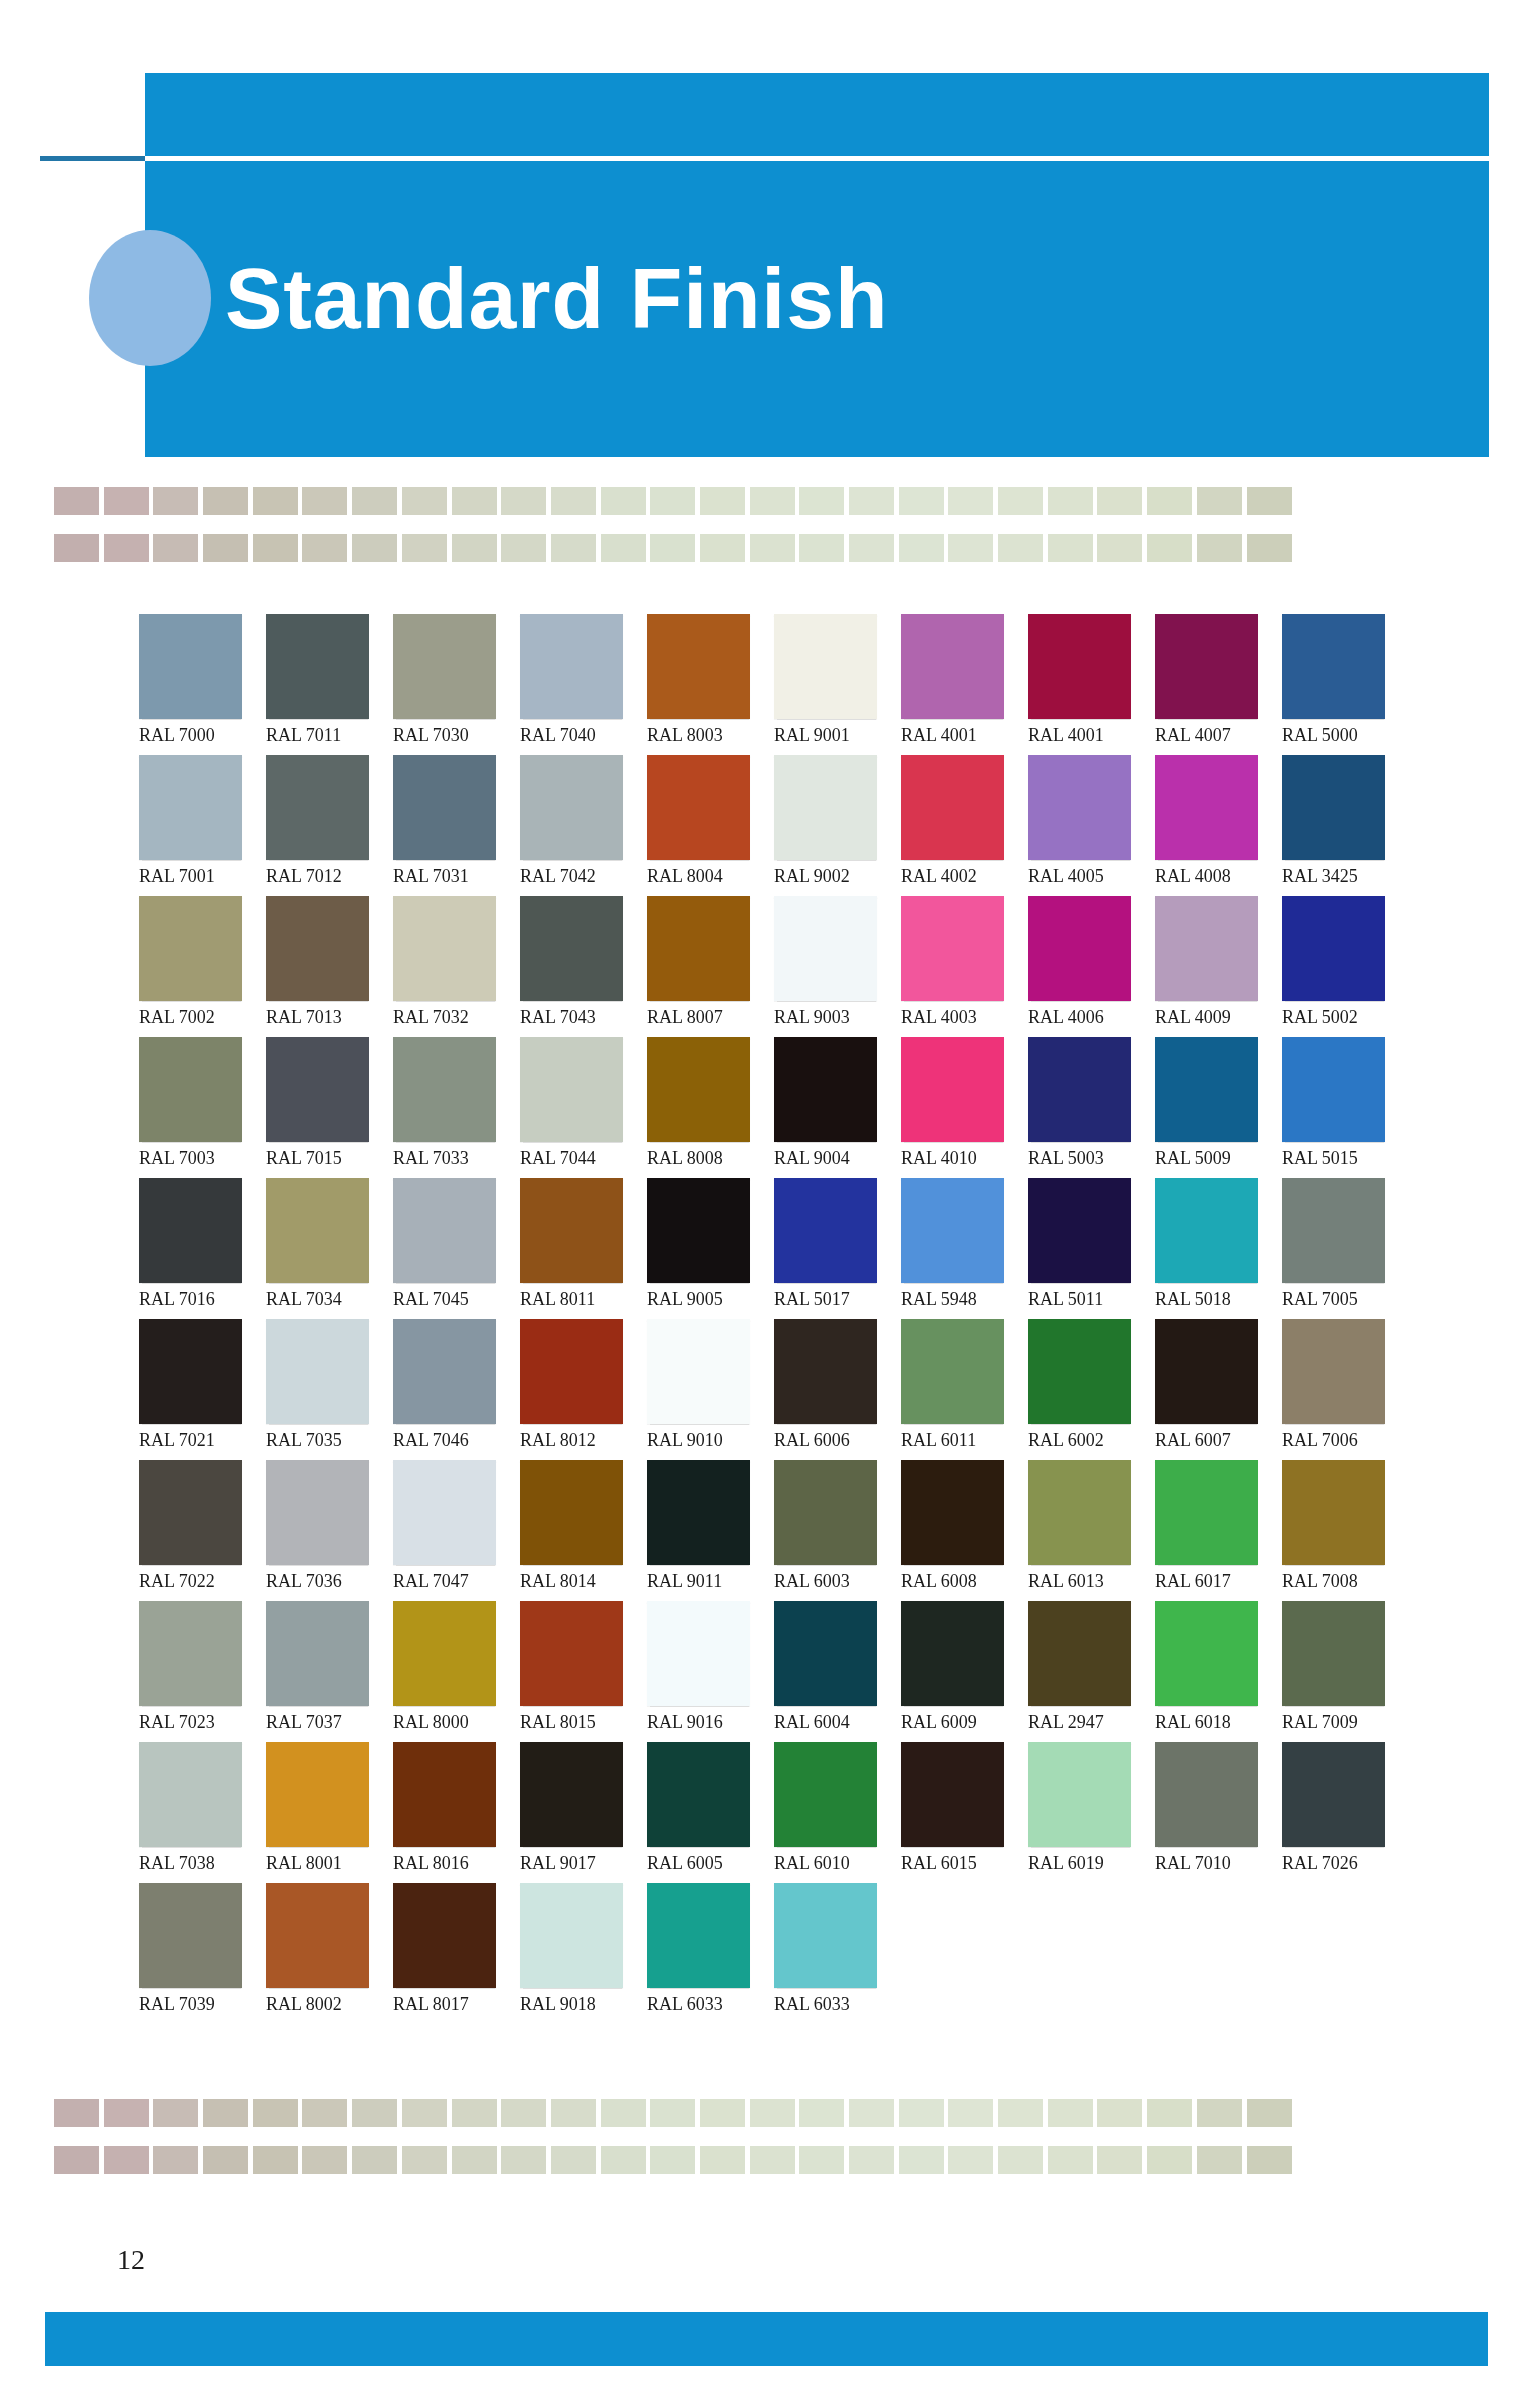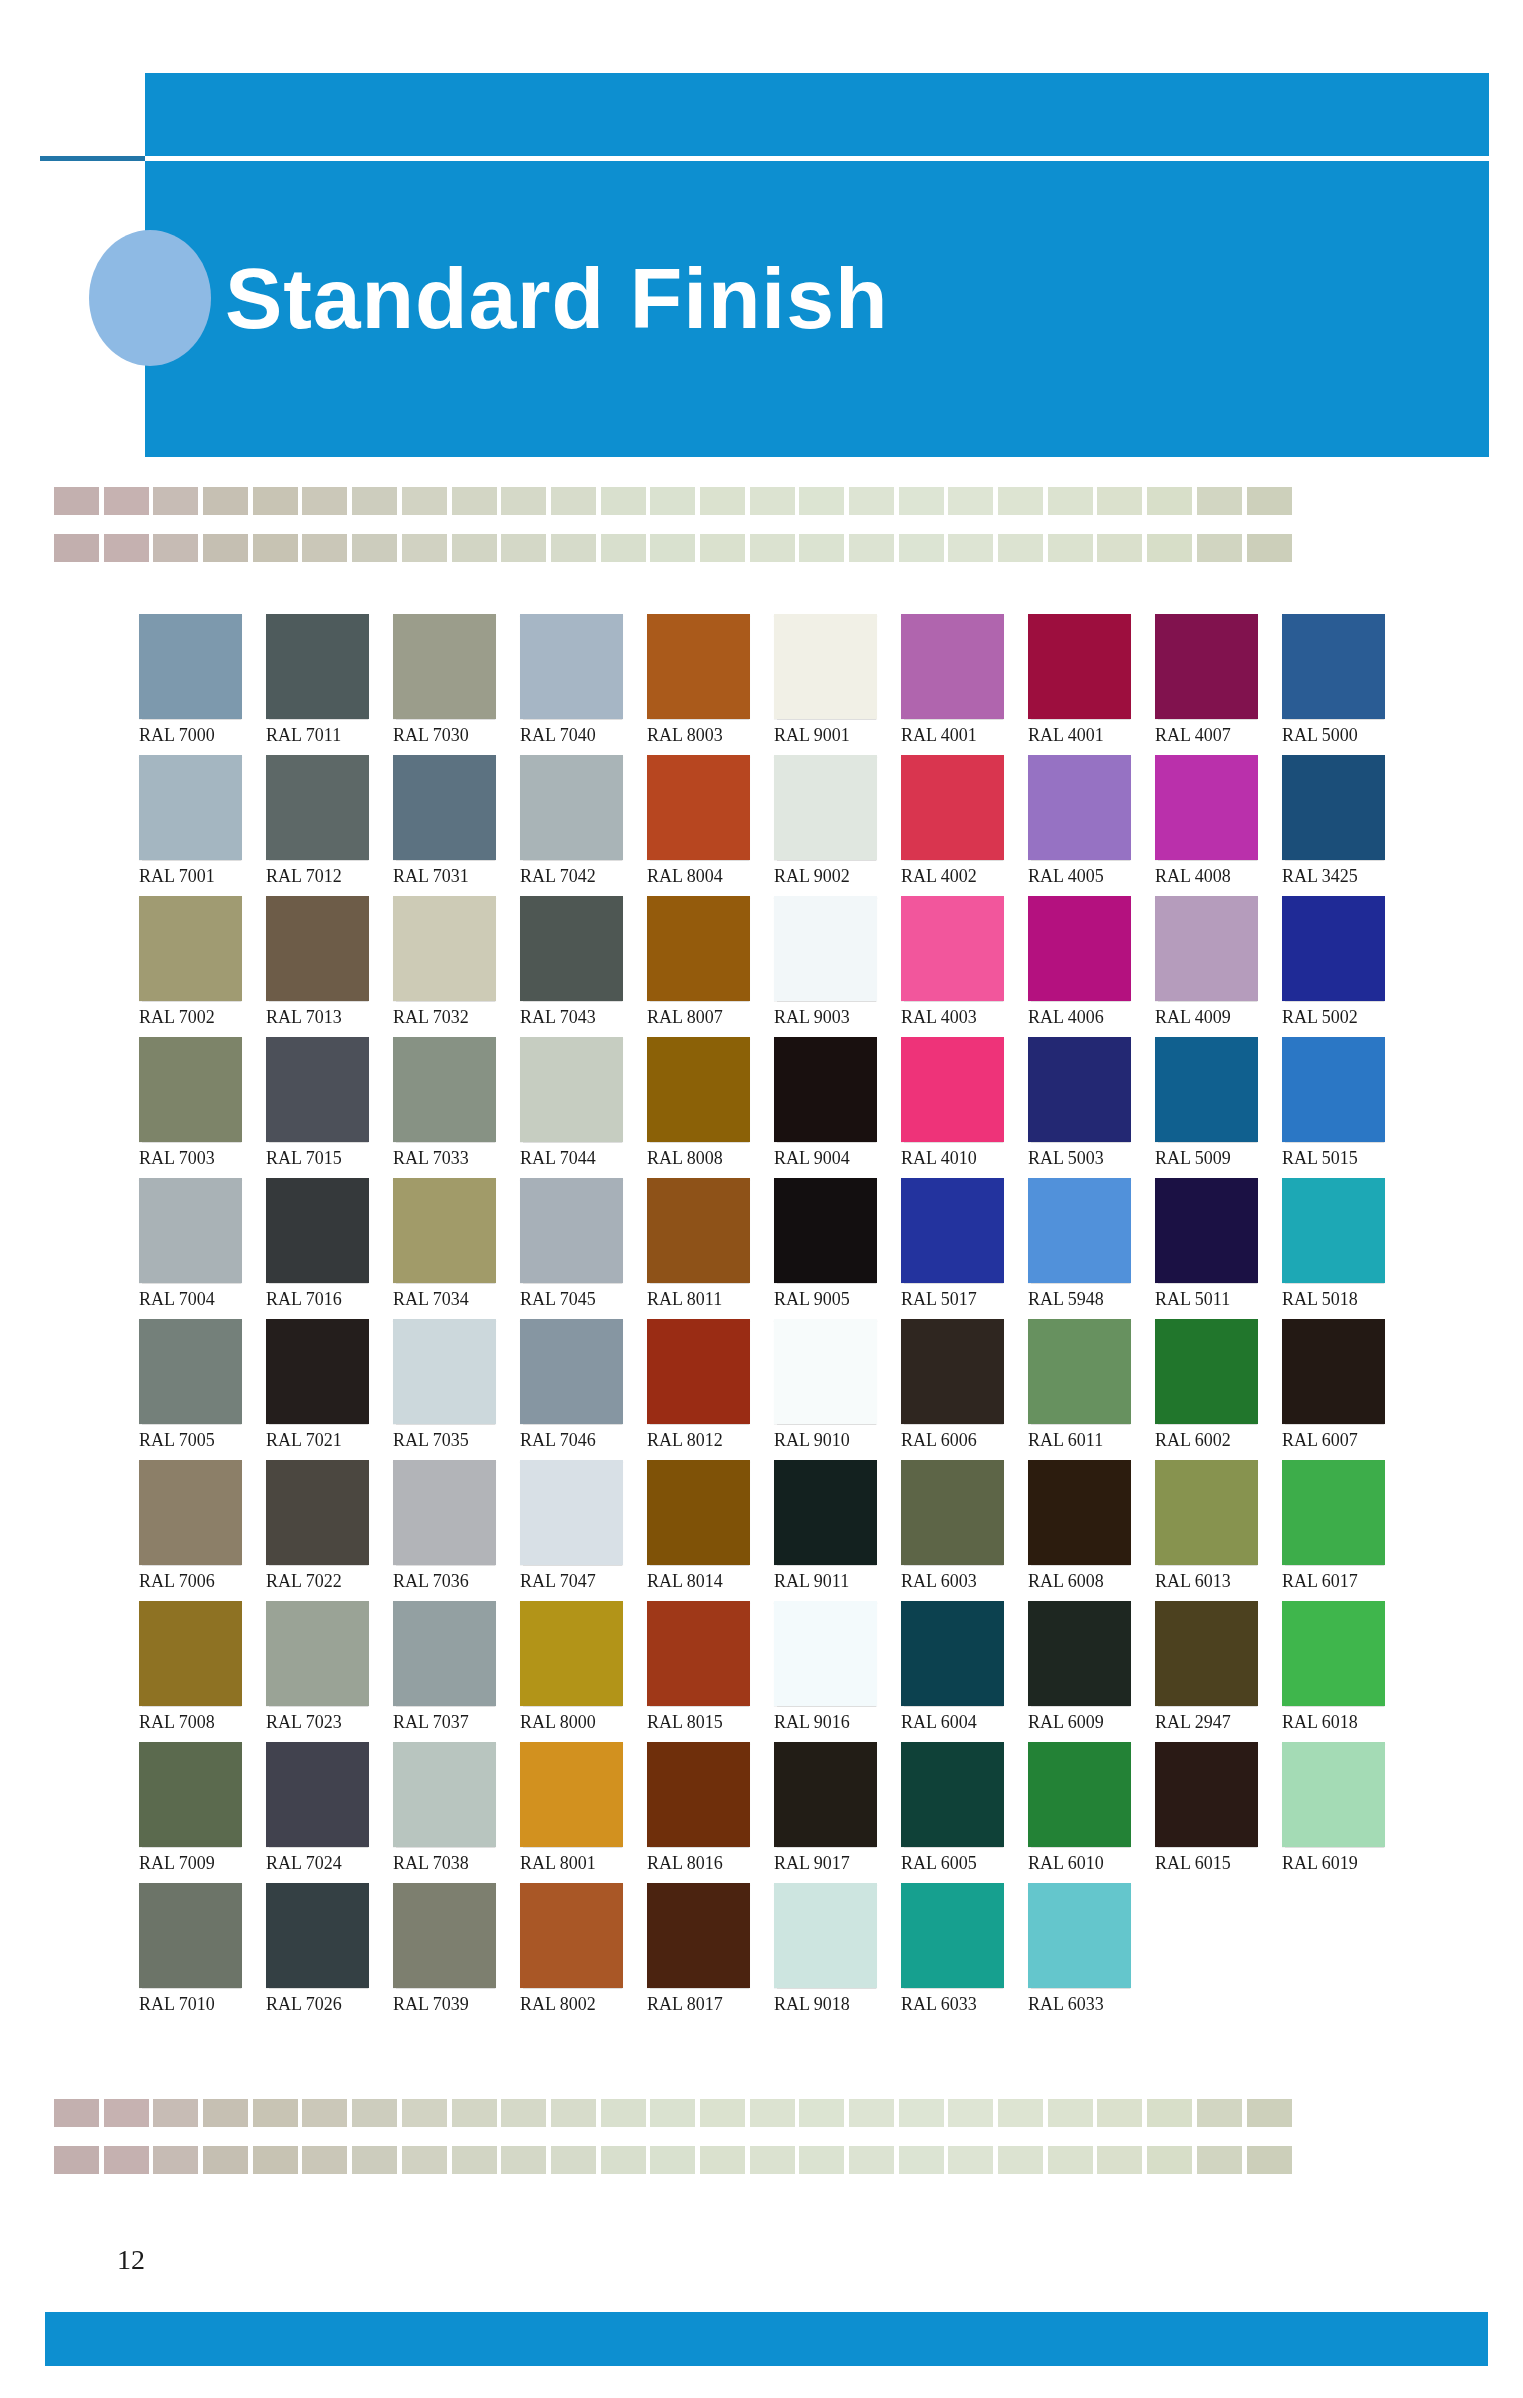--- a/index.html
+++ b/index.html
@@ -316,24 +316,20 @@
     </div>
     <div class="swatch-cell">
       <div class="swatch-chip" style="background: rgb(16, 96, 143);"></div>
       <div class="swatch-label">RAL 5009</div>
     </div>
     <div class="swatch-cell">
       <div class="swatch-chip" style="background: rgb(43, 119, 197);"></div>
       <div class="swatch-label">RAL 5015</div>
     </div>
     <div class="swatch-cell">
-      <div class="swatch-chip" style="background: rgb(169, 178, 182);"></div>
-      <div class="swatch-label">RAL 7004</div>
-    </div>
-    <div class="swatch-cell">
       <div class="swatch-chip" style="background: rgb(53, 57, 59);"></div>
       <div class="swatch-label">RAL 7016</div>
     </div>
     <div class="swatch-cell">
       <div class="swatch-chip" style="background: rgb(161, 155, 105);"></div>
       <div class="swatch-label">RAL 7034</div>
     </div>
     <div class="swatch-cell">
       <div class="swatch-chip" style="background: rgb(167, 176, 184);"></div>
       <div class="swatch-label">RAL 7045</div>
@@ -478,24 +474,20 @@
       <div class="swatch-chip" style="background: rgb(76, 65, 31);"></div>
       <div class="swatch-label">RAL 2947</div>
     </div>
     <div class="swatch-cell">
       <div class="swatch-chip" style="background: rgb(63, 182, 76);"></div>
       <div class="swatch-label">RAL 6018</div>
     </div>
     <div class="swatch-cell">
       <div class="swatch-chip" style="background: rgb(91, 106, 78);"></div>
       <div class="swatch-label">RAL 7009</div>
-    </div>
-    <div class="swatch-cell">
-      <div class="swatch-chip" style="background: rgb(65, 66, 78);"></div>
-      <div class="swatch-label">RAL 7024</div>
     </div>
     <div class="swatch-cell">
       <div class="swatch-chip" style="background: rgb(184, 197, 191);"></div>
       <div class="swatch-label">RAL 7038</div>
     </div>
     <div class="swatch-cell">
       <div class="swatch-chip" style="background: rgb(210, 145, 31);"></div>
       <div class="swatch-label">RAL 8001</div>
     </div>
     <div class="swatch-cell">

